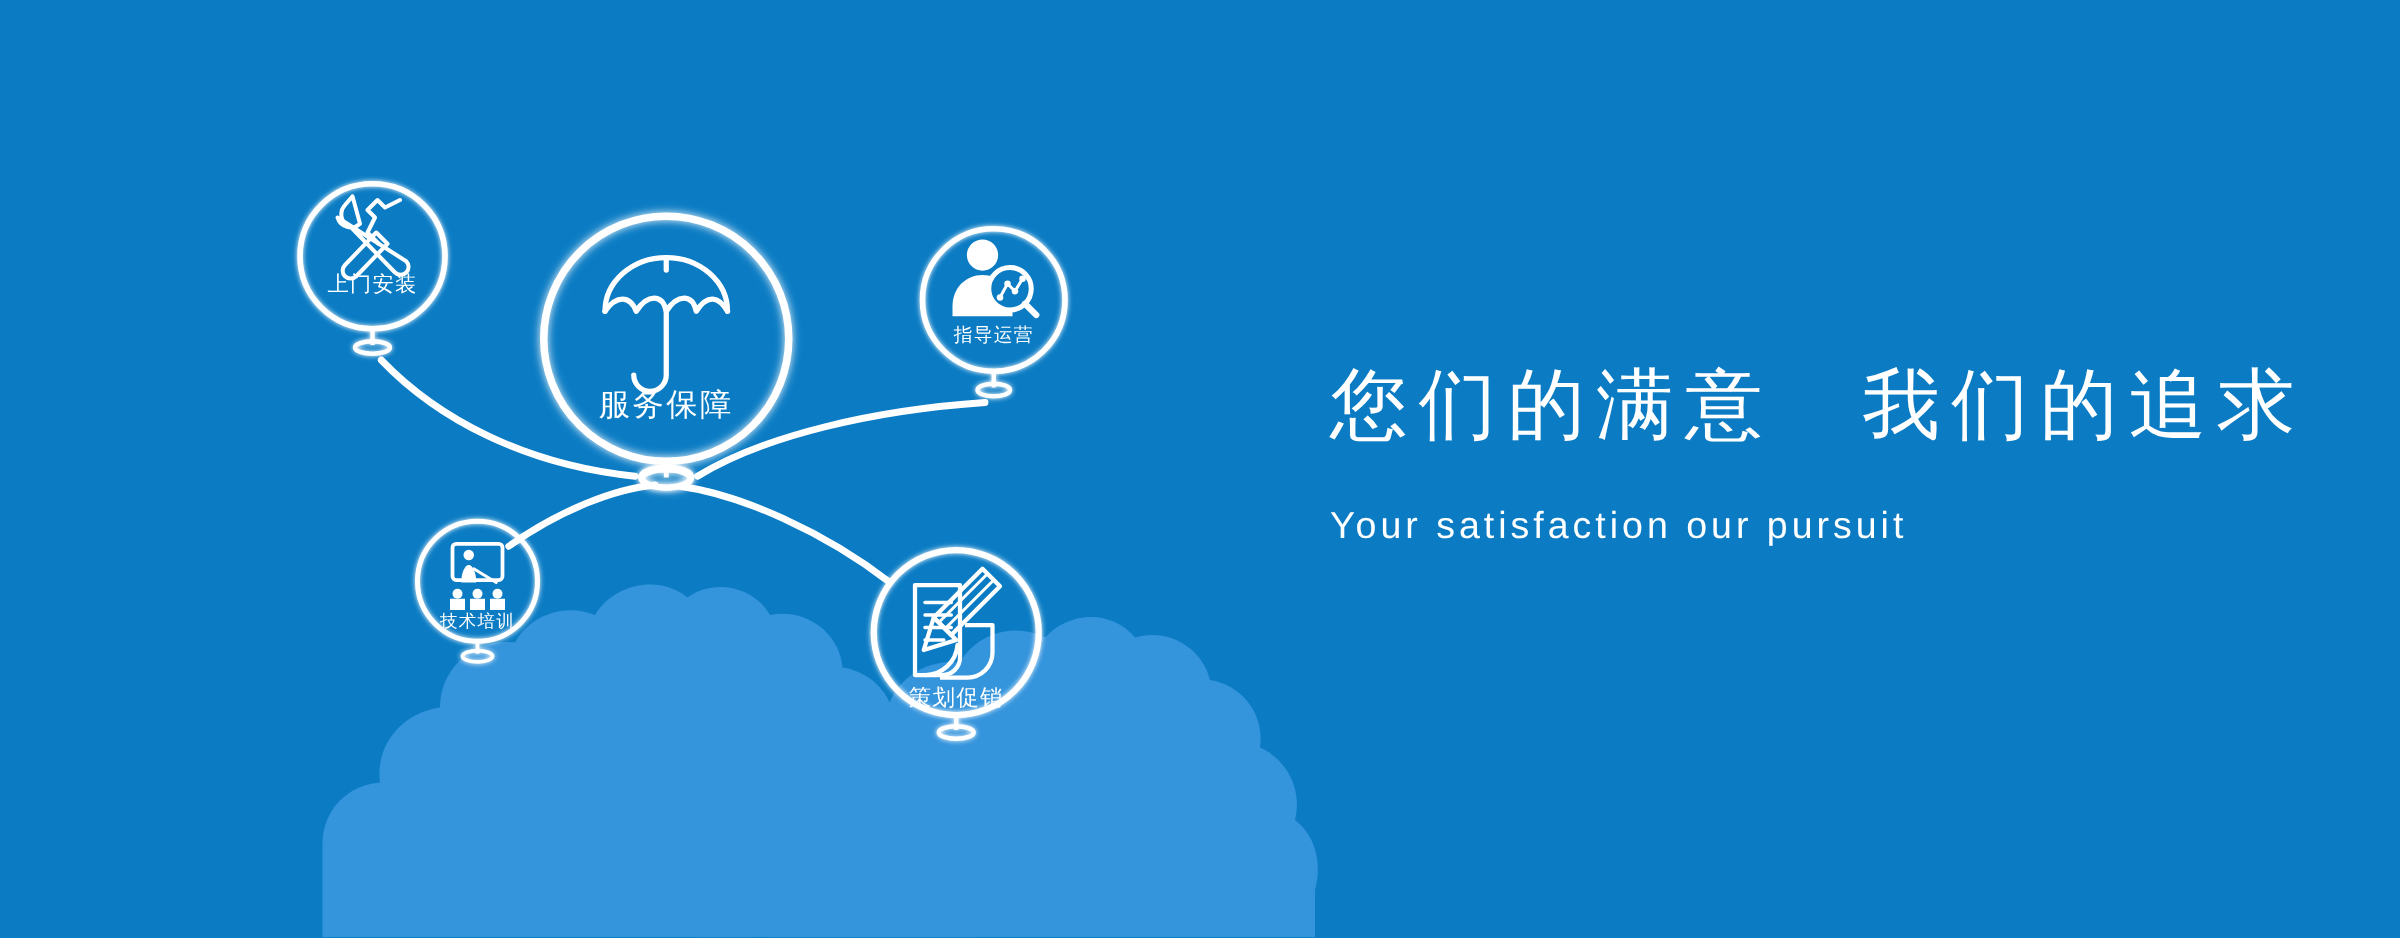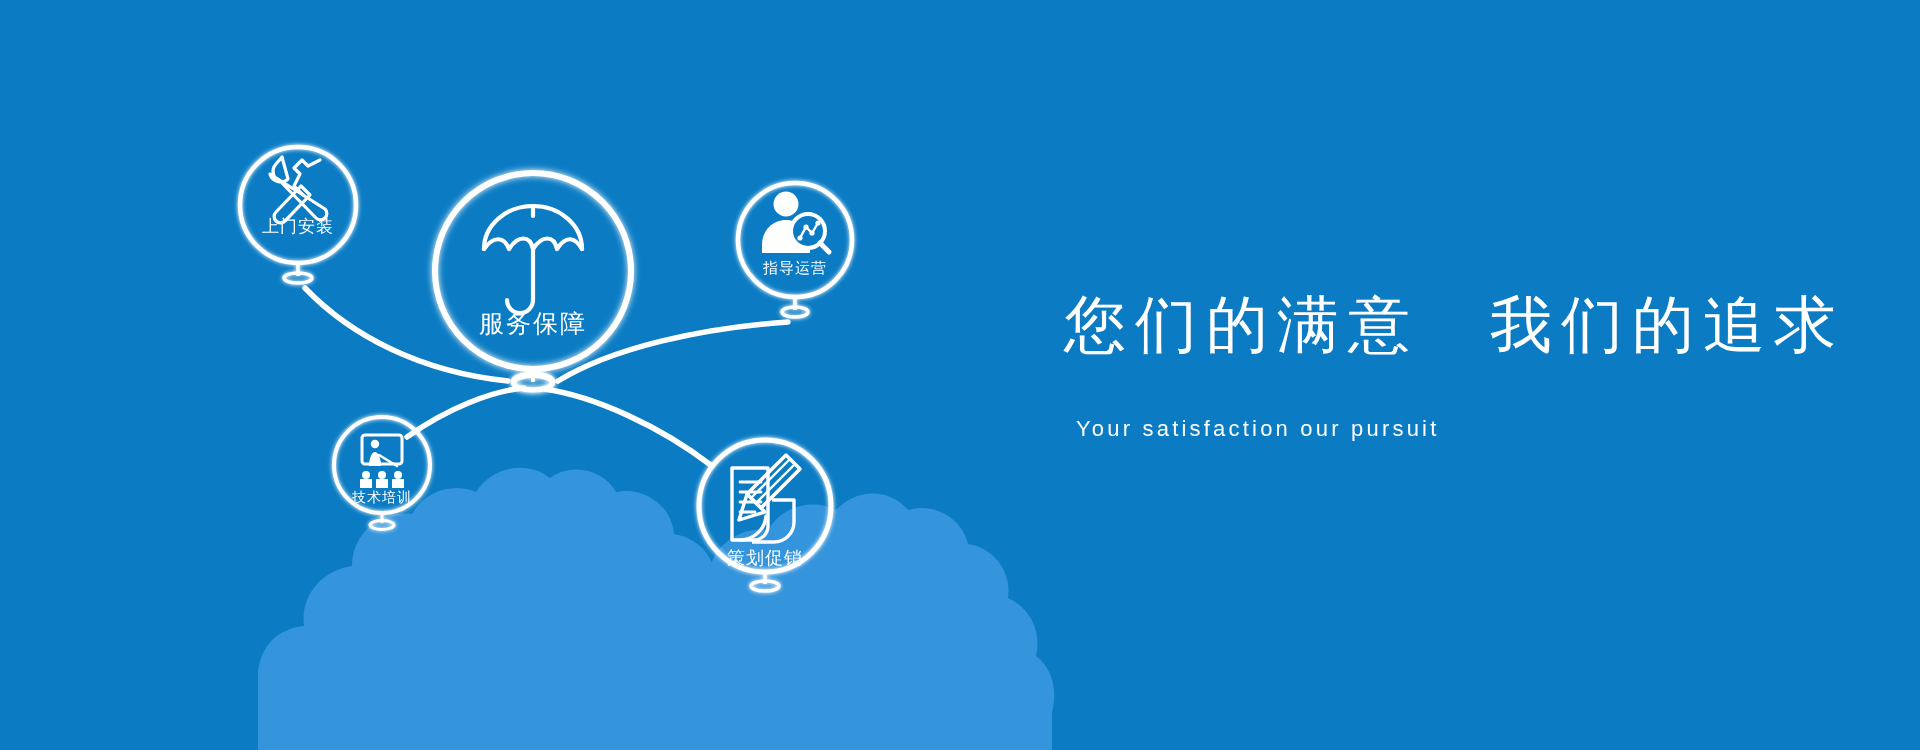--- a/index.html
+++ b/index.html
@@ -43,24 +43,24 @@
     color: #ffffff;
     font-size: 62px;
     line-height: 1.25;
     letter-spacing: 9px;
     font-weight: 400;
     white-space: pre;
     margin: 0;
   }
   #subline {
     color: #ffffff;
-    font-size: 22px;
+    font-size: 30px;
     letter-spacing: 3.2px;
     font-weight: 400;
-    margin: 12px;
+    margin: 0;
     padding-top: 40px;
     white-space: pre;
   }
   .node-label {
     fill: #ffffff;
     font-family: "Liberation Sans", "DejaVu Sans", sans-serif;
     text-anchor: middle;
     dominant-baseline: middle;
   }
 </style>

